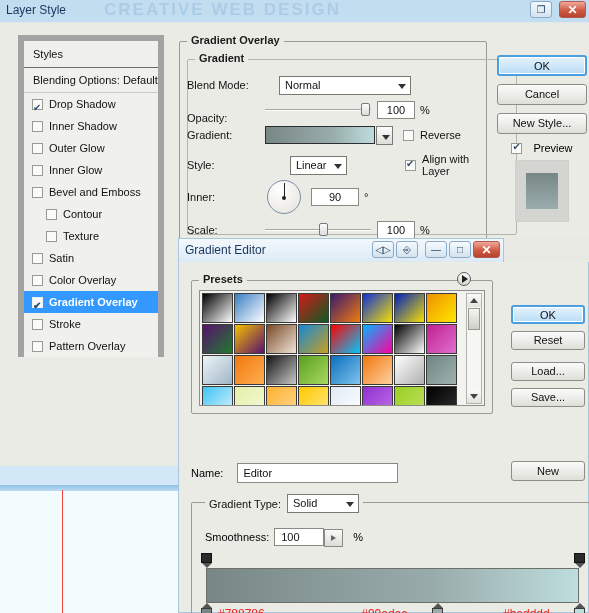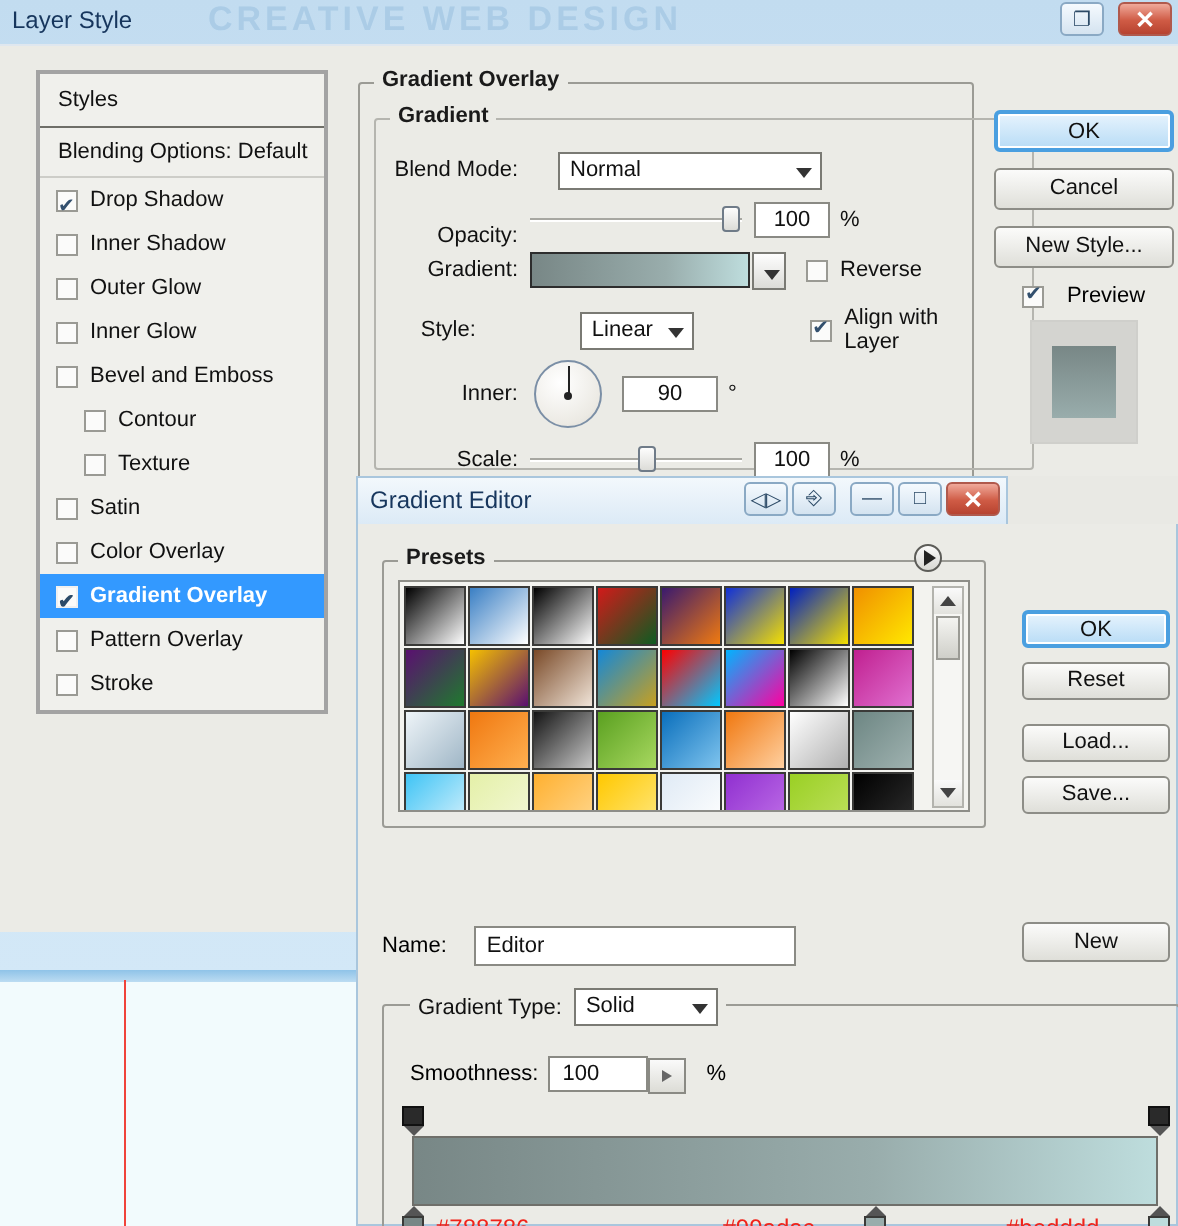--- a/index.html
+++ b/index.html
@@ -44,21 +44,21 @@
 
   
   #layer-style { left:0px; top:0px; width:589px; height:466px; background:transparent; }
   #ls-title { position:absolute; left:0; top:0; width:589px; height:22px; }
   #ls-body { position:absolute; left:0px; top:22px; width:589px; height:444px;
     background:#ebebe6; border-top:1px solid #dfe7ef; }
   #ls-inner { position:absolute; left:12px; top:8px; width:577px; height:420px; }
 
   
   #styles-panel { position:absolute; left:6px; top:4px; width:146px; height:322px;
-    background:#f0f0ec; border:2px solid #a3a3a3; }
+    background:#f0f0ec; border:6px solid #a3a3a3; }
   .sl-head { height:27px; line-height:27px; padding-left:9px; font-size:11px; color:#111;
     border-bottom:1px solid #6e6e68; background:#f0f0ec; }
   .sl-sub { height:25px; line-height:25px; padding-left:9px; font-size:11px; color:#111;
     border-bottom:1px solid #cdcdc8; background:#f0f0ec; }
   .sl-item { height:22px; line-height:22px; padding-left:8px; font-size:11px; color:#111;
     display:flex; align-items:center; background:#f0f0ec; }
   .sl-item.indent { padding-left:22px; }
   .sl-item.sel { background:#3399ff; color:#fff; font-weight:bold; }
   .cbx { width:11px; height:11px; border:1px solid #9a9a94; background:#fbfbfa;
     margin-right:6px; flex:0 0 auto; position:relative; }
@@ -69,21 +69,21 @@
   
   #go-group { position:absolute; left:167px; top:4px; width:308px; height:208px; }
   .grp-legend { position:absolute; top:-1px; left:8px; font-weight:bold; font-size:11px;
     color:#1a1a1a; background:#ebebe6; padding:0 4px; }
   .grp-box { position:absolute; left:0; top:6px; width:100%; height:calc(100% - 6px);
     border:1px solid #9b9b95; border-radius:2px; }
   #grad-group { position:absolute; left:8px; top:18px; width:330px; height:182px; }
   #grad-group .grp-box { border:1px solid #b5b5af; }
 
   .row { position:absolute; height:20px; display:flex; align-items:center; }
-  .lbl { text-align:right; font-size:11px; color:#111; }
+  .lbl { font-size:11px; color:#111; }
   .combo { height:19px; border:1px solid #7a7a74; background:#fff; position:relative;
     font-size:11px; color:#111; line-height:17px; padding-left:5px; }
   .combo .arw { position:absolute; right:4px; top:7px; width:0;height:0;
     border-left:4px solid transparent;border-right:4px solid transparent;border-top:5px solid #333; }
   .numbox { height:18px; border:1px solid #8a8a84; background:#fff; font-size:11px;
     text-align:center; line-height:16px; color:#111; }
   .slider { position:relative; height:14px; }
   .slider .track { position:absolute; top:6px; left:0; right:0; height:2px;
     border-top:1px solid #a7a7a1; border-bottom:1px solid #fff; }
   .slider .thumb { position:absolute; top:0; width:9px; height:13px; border-radius:2px;
@@ -239,25 +239,25 @@
             <div class="sl-item">
               <span class="cbx"></span>
               <span>Color Overlay</span>
             </div>
             <div class="sl-item sel">
               <span class="cbx on"></span>
               <span>Gradient Overlay</span>
             </div>
             <div class="sl-item">
               <span class="cbx"></span>
+              <span>Stroke</span>
+            </div>
+            <div class="sl-item">
+              <span class="cbx"></span>
               <span>Pattern Overlay</span>
-            </div>
-            <div class="sl-item">
-              <span class="cbx"></span>
-              <span>Stroke</span>
             </div>
           </div>
       </div>
 
       <div id="go-group">
         <div class="grp-box"></div>
         <div class="grp-legend">Gradient Overlay</div>
 
         <div id="grad-group">
           <div class="grp-box"></div>

